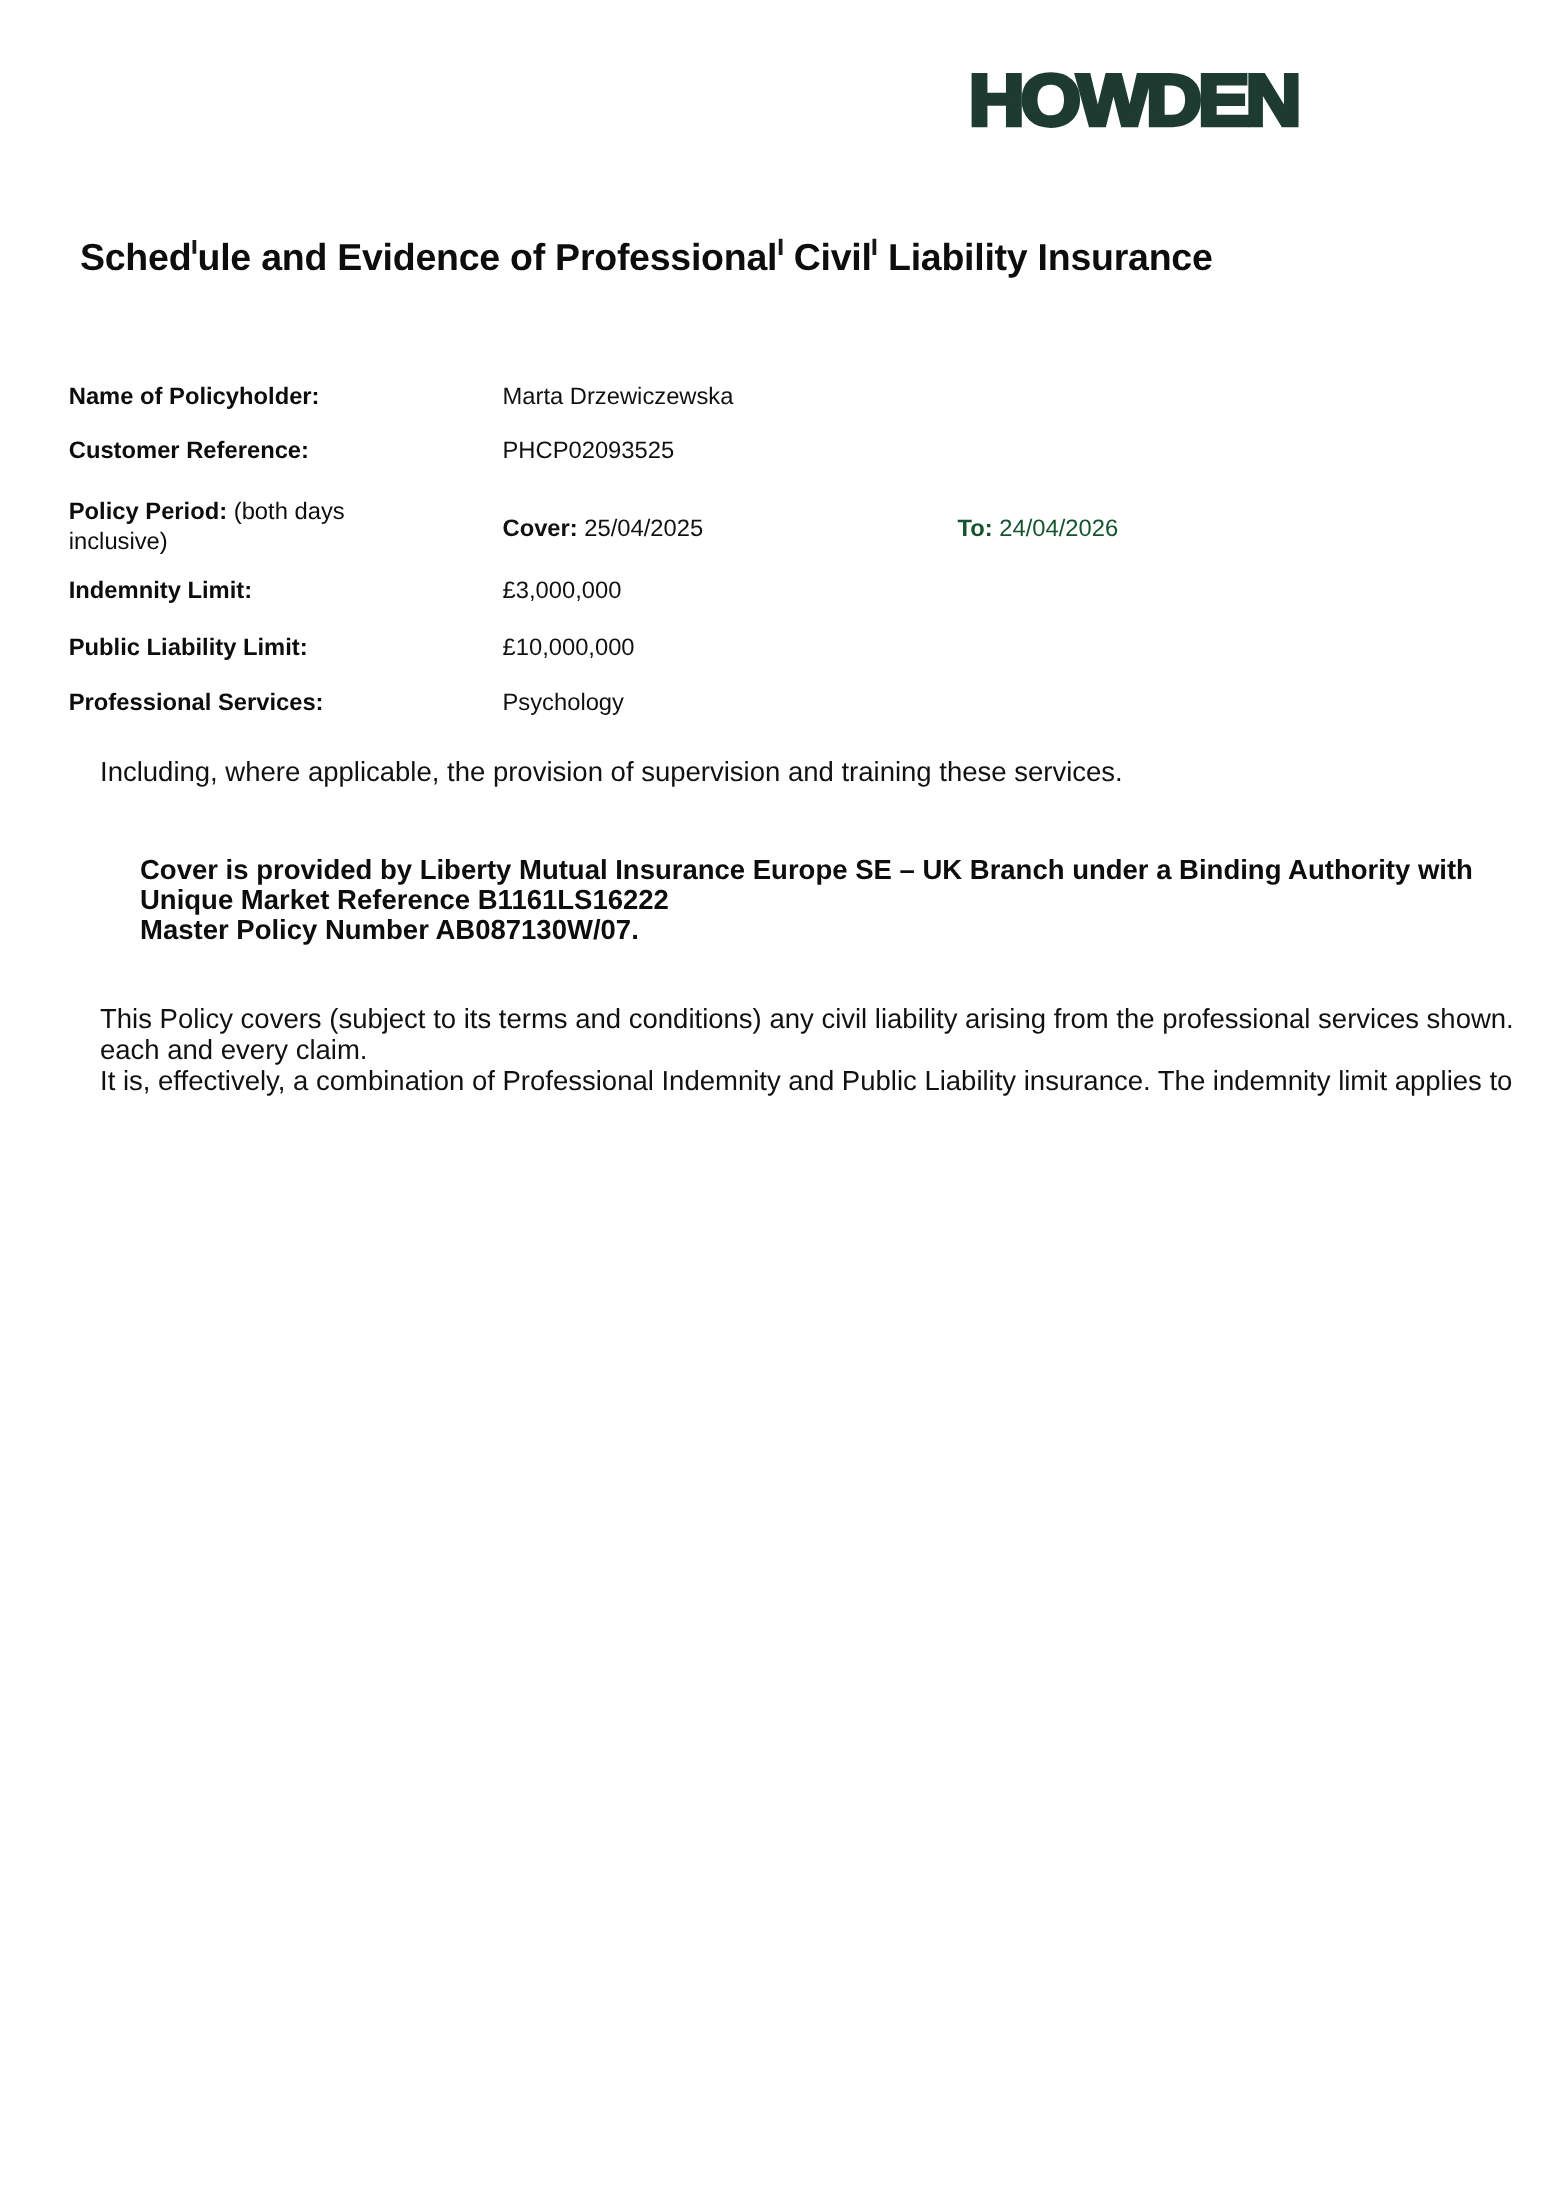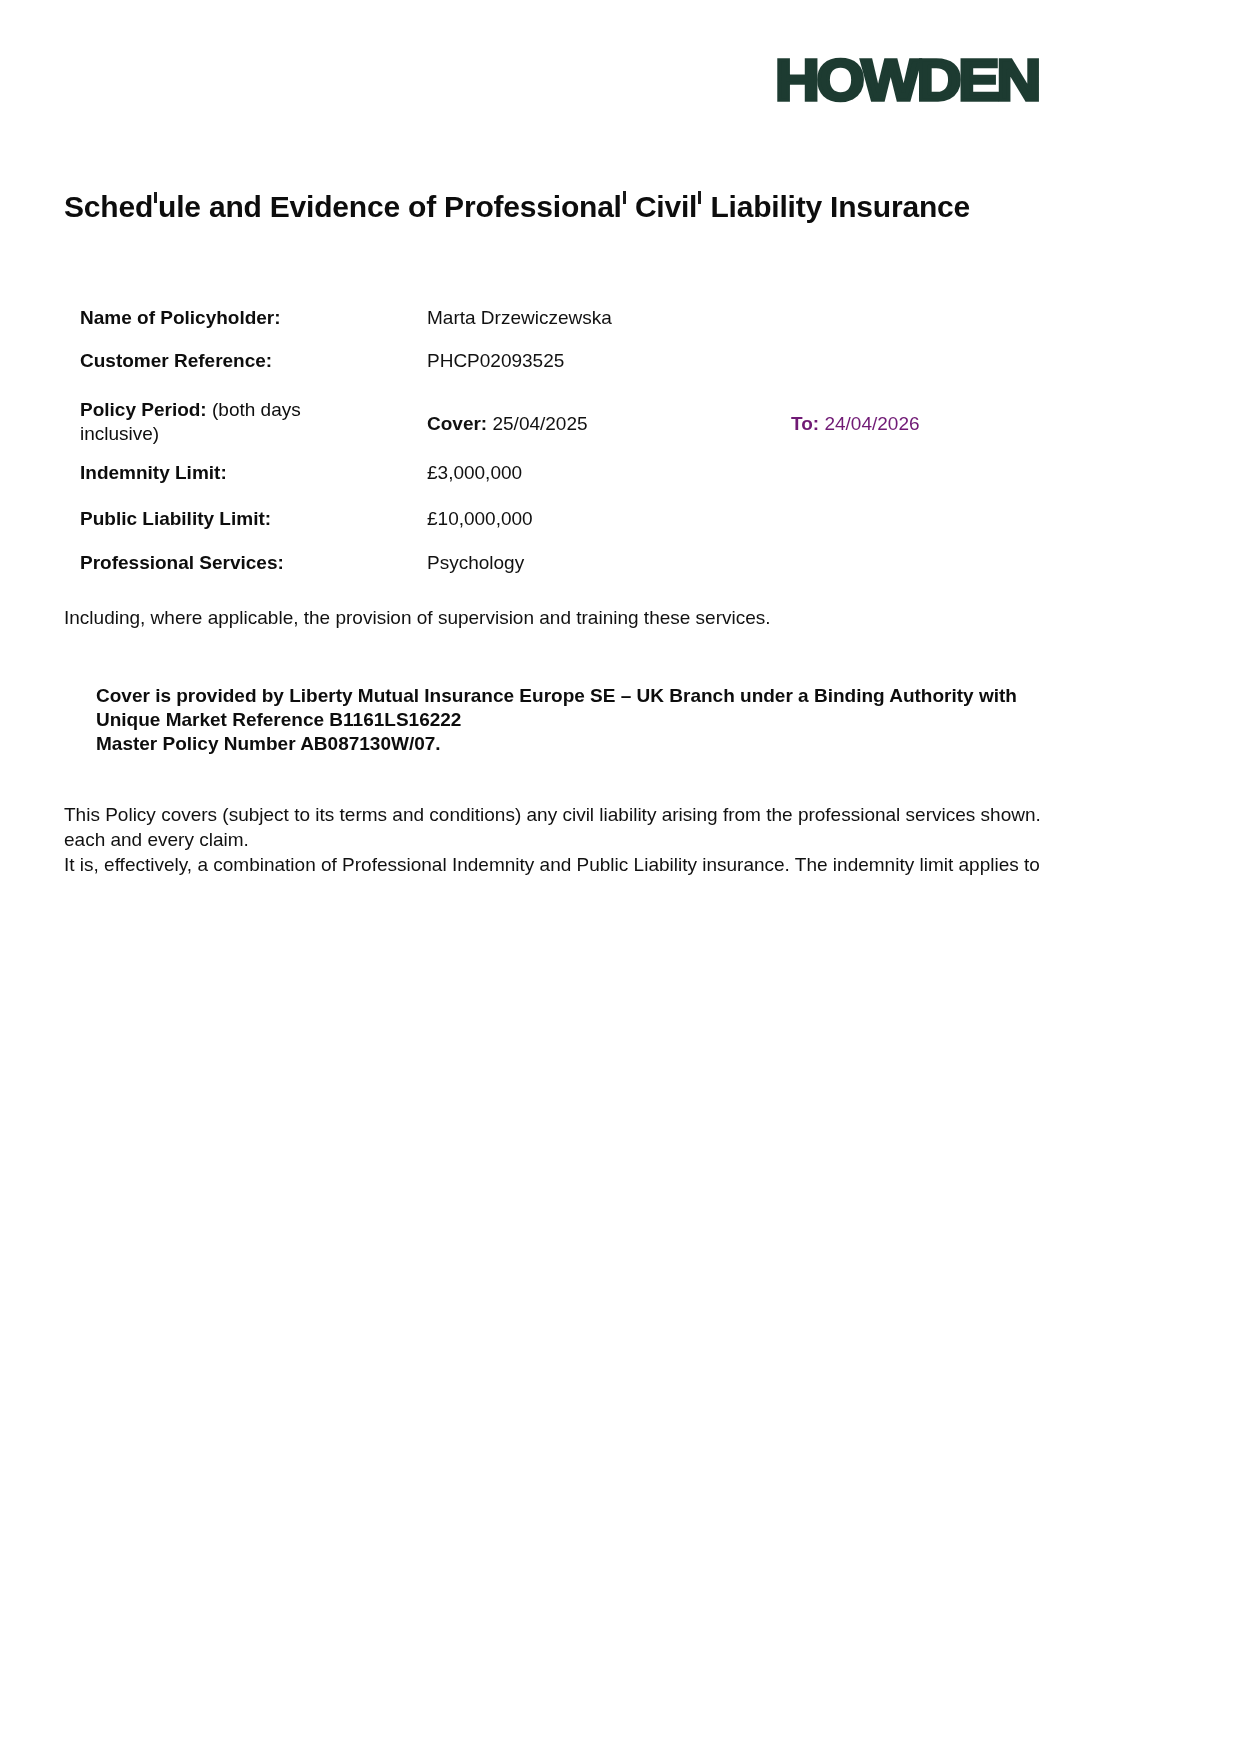--- a/index.html
+++ b/index.html
@@ -19,48 +19,48 @@
     position:absolute;left:64px;top:190px;margin:0;
     font-size:30px;font-weight:bold;color:#0d0d0d;
     letter-spacing:-0.2px;white-space:nowrap;
   }
   .tick{
     display:inline-block;width:3px;height:11px;background:#1a1a1a;
     vertical-align:text-top;margin:2px 1px 0 1px;
   }
   .tick-mid{height:13px;margin-top:1px;}
   
-  .fields{position:absolute;left:80px;top:0;width:1120px;height:100%;}
+  .fields{position:absolute;left:55px;top:0;width:1120px;height:100%;}
   .row{position:absolute;left:0;width:1120px;}
   .row-name{top:306px;}
   .row-customer{top:349px;}
   .row-period{top:398px;}
   .row-indemnity{top:461px;}
   .row-public{top:507px;}
   .row-services{top:551px;}
   .flabel{
     position:absolute;left:0;top:0;width:300px;
     font-size:19px;font-weight:bold;color:#0d0d0d;line-height:24px;
   }
   .flabel .normal{font-weight:normal;}
   .row-period .flabel{width:258px;}
   .fvalue{
     position:absolute;left:347px;top:0;
     font-size:19px;font-weight:normal;color:#111;line-height:24px;white-space:nowrap;
   }
   .row-period .fvalue{top:14px;}
   .fto{
     position:absolute;left:711px;top:14px;
-    font-size:19px;color:#701a75;line-height:24px;white-space:nowrap;
+    font-size:19px;color:#14532d;line-height:24px;white-space:nowrap;
   }
   .blabel{font-weight:bold;}
   
   .para{
-    position:absolute;left:64px;width:1090px;margin:0;
-    font-size:19px;line-height:24px;color:#111;
+    position:absolute;left:80px;width:1090px;margin:0;
+    font-size:22px;line-height:24px;color:#111;
   }
   .para-including{top:606px;}
   .para-cover{top:684px;font-weight:bold;color:#0d0d0d;margin-left:32px;}
   .para-policy{top:802px;line-height:25px;}
   .pline{white-space:nowrap;}
 </style>
 </head>
 <body>
 
 <div class="page">

